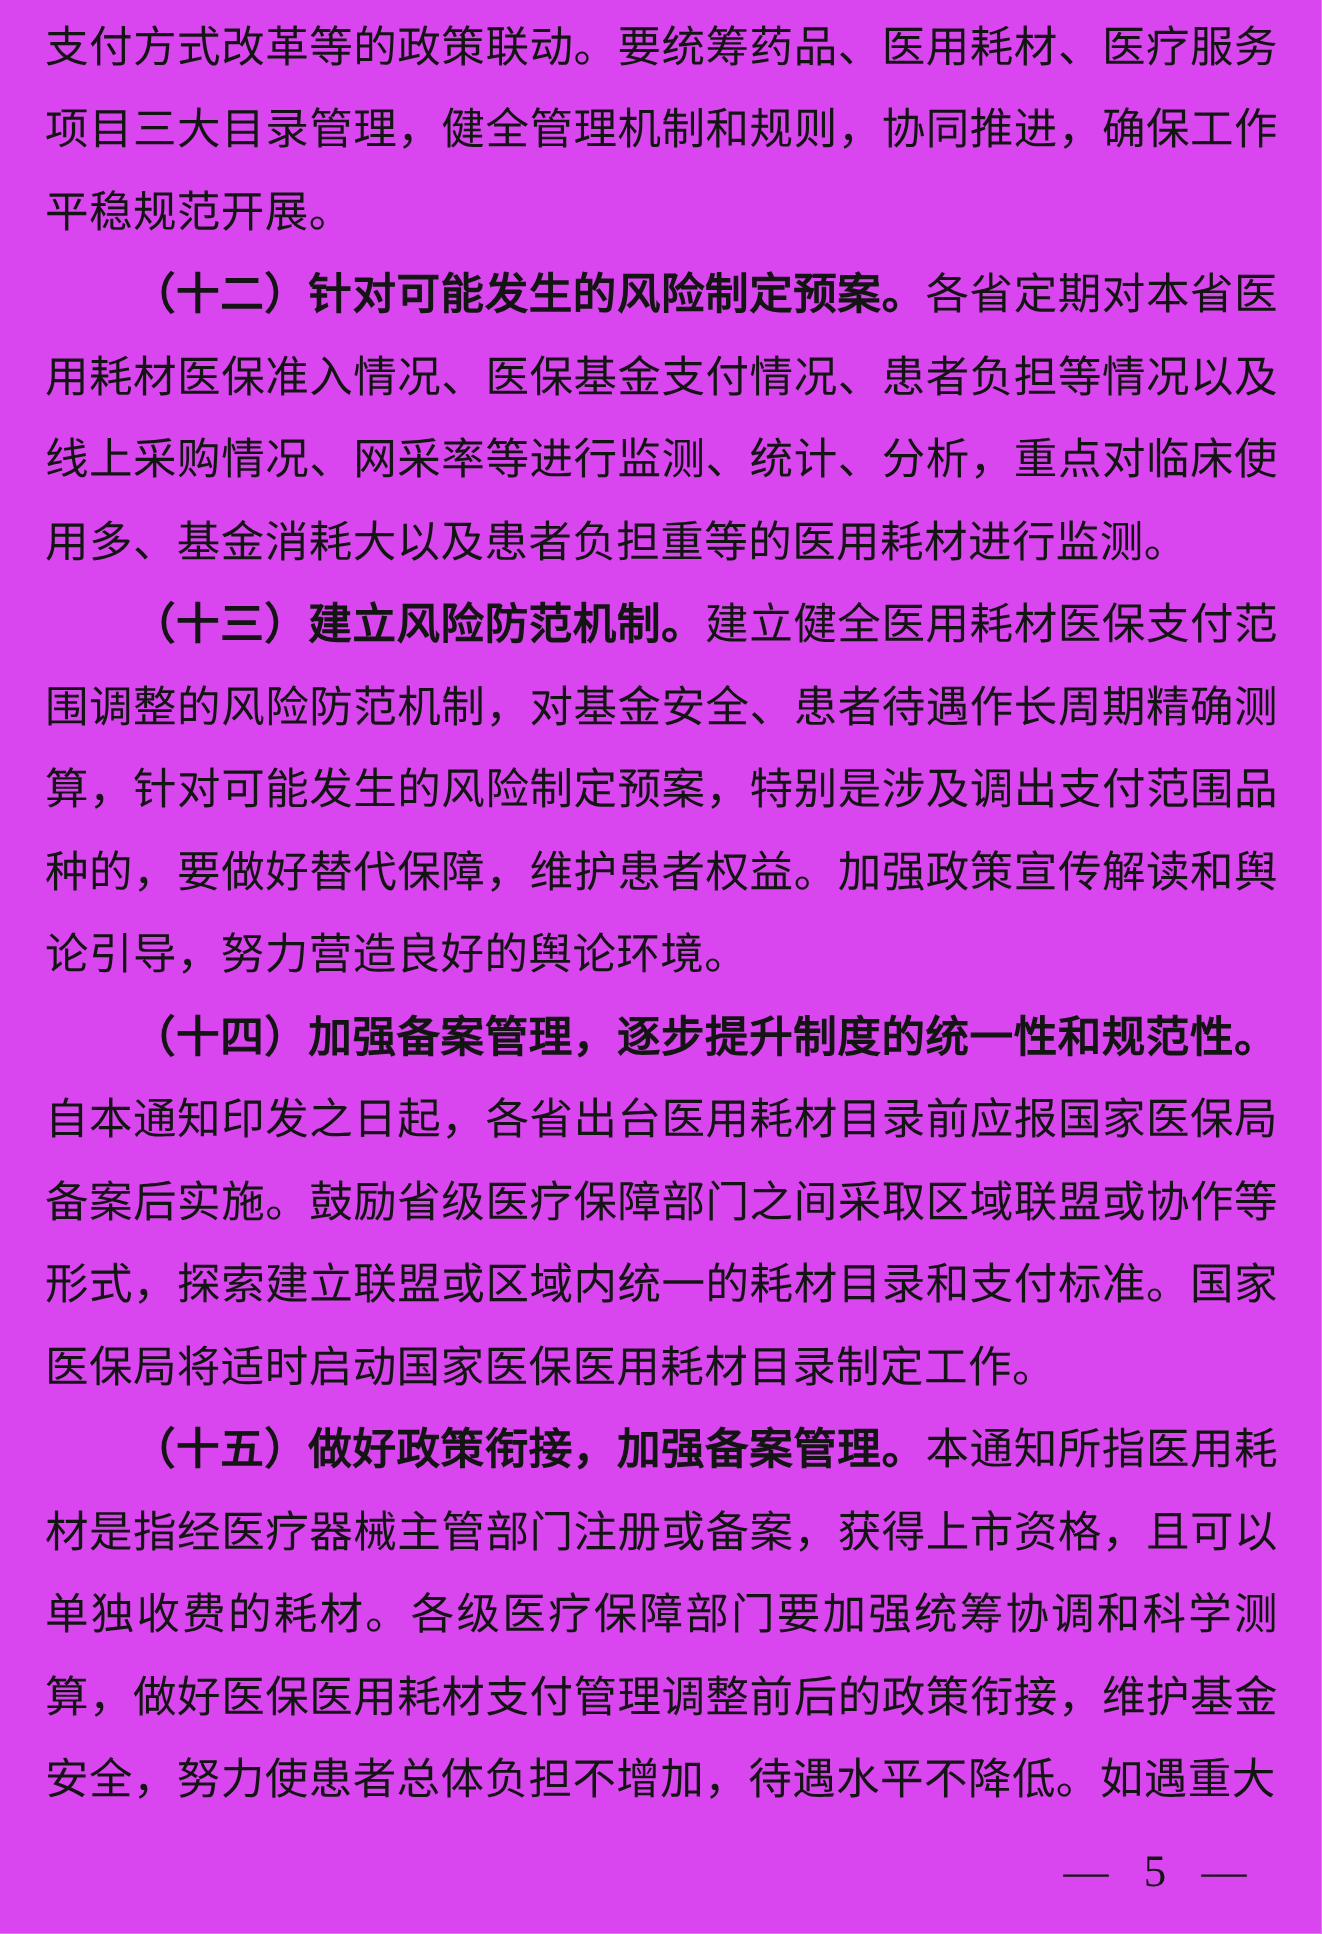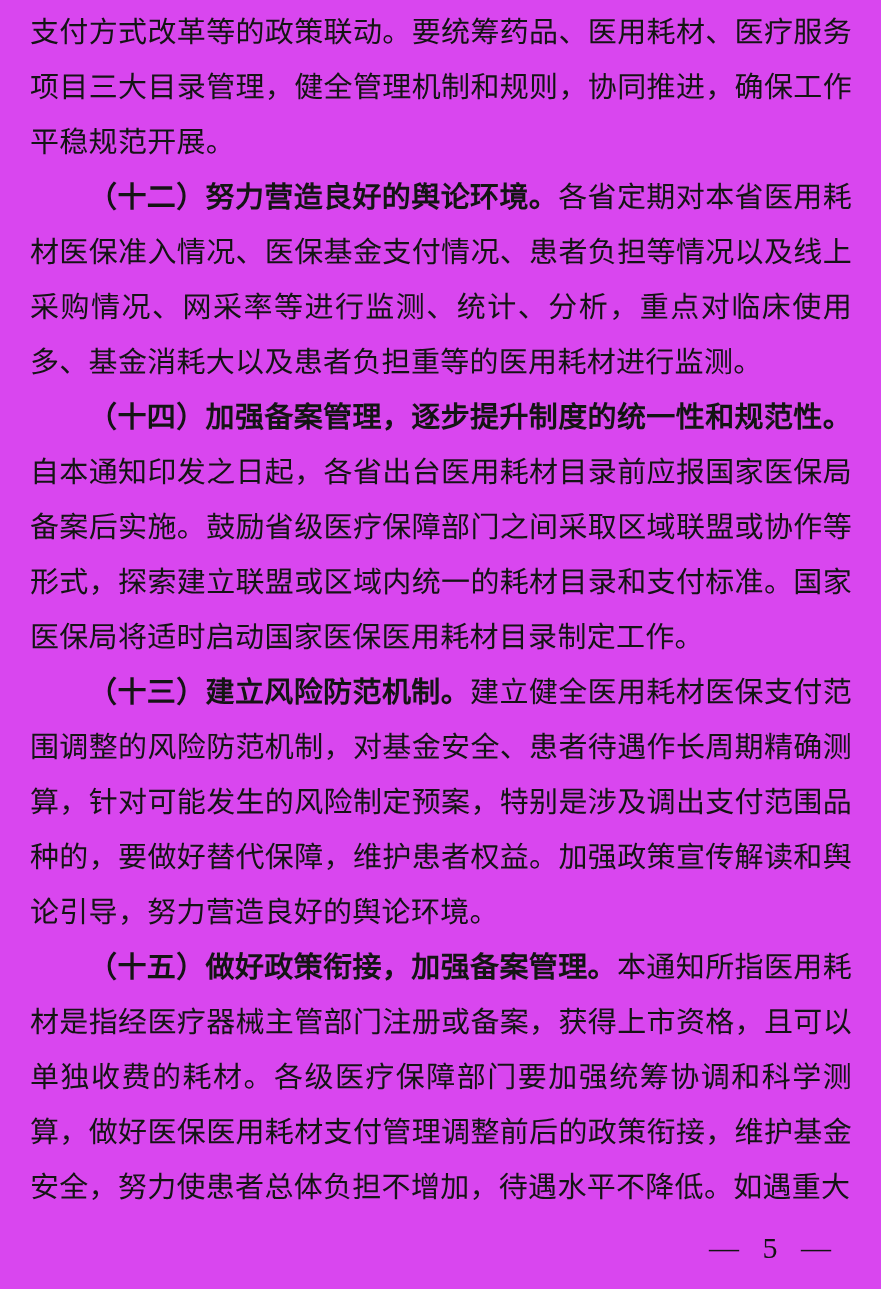--- a/index.html
+++ b/index.html
@@ -56,25 +56,25 @@
   }
 </style>
 </head>
 <body>
 
 <div class="page">
   <main class="text-block">
 
     <p class="para no-indent"><span class="body-text">支付方式改革等的政策联动。要统筹药品、医用耗材、医疗服务项目三大目录管理，健全管理机制和规则，协同推进，确保工作平稳规范开展。</span></p>
 
-    <p class="para"><span class="para-heading">（十二）努力营造良好的舆论环境。</span><span class="body-text">各省定期对本省医用耗材医保准入情况、医保基金支付情况、患者负担等情况以及线上采购情况、网采率等进行监测、统计、分析，重点对临床使用多、基金消耗大以及患者负担重等的医用耗材进行监测。</span></p>
+    <p class="para"><span class="para-heading">（十二）针对可能发生的风险制定预案。</span><span class="body-text">各省定期对本省医用耗材医保准入情况、医保基金支付情况、患者负担等情况以及线上采购情况、网采率等进行监测、统计、分析，重点对临床使用多、基金消耗大以及患者负担重等的医用耗材进行监测。</span></p>
+
+    <p class="para"><span class="para-heading">（十三）建立风险防范机制。</span><span class="body-text">建立健全医用耗材医保支付范围调整的风险防范机制，对基金安全、患者待遇作长周期精确测算，针对可能发生的风险制定预案，特别是涉及调出支付范围品种的，要做好替代保障，维护患者权益。加强政策宣传解读和舆论引导，努力营造良好的舆论环境。</span></p>
 
     <p class="para"><span class="para-heading">（十四）加强备案管理，逐步提升制度的统一性和规范性。</span><span class="body-text">自本通知印发之日起，各省出台医用耗材目录前应报国家医保局备案后实施。鼓励省级医疗保障部门之间采取区域联盟或协作等形式，探索建立联盟或区域内统一的耗材目录和支付标准。国家医保局将适时启动国家医保医用耗材目录制定工作。</span></p>
-
-    <p class="para"><span class="para-heading">（十三）建立风险防范机制。</span><span class="body-text">建立健全医用耗材医保支付范围调整的风险防范机制，对基金安全、患者待遇作长周期精确测算，针对可能发生的风险制定预案，特别是涉及调出支付范围品种的，要做好替代保障，维护患者权益。加强政策宣传解读和舆论引导，努力营造良好的舆论环境。</span></p>
 
     <p class="para"><span class="para-heading">（十五）做好政策衔接，加强备案管理。</span><span class="body-text">本通知所指医用耗材是指经医疗器械主管部门注册或备案，获得上市资格，且可以单独收费的耗材。各级医疗保障部门要加强统筹协调和科学测算，做好医保医用耗材支付管理调整前后的政策衔接，维护基金安全，努力使患者总体负担不增加，待遇水平不降低。如遇重大</span></p>
 
   </main>
 
   <footer class="page-footer">
     <span>— 5 —</span>
   </footer>
 </div>
 

